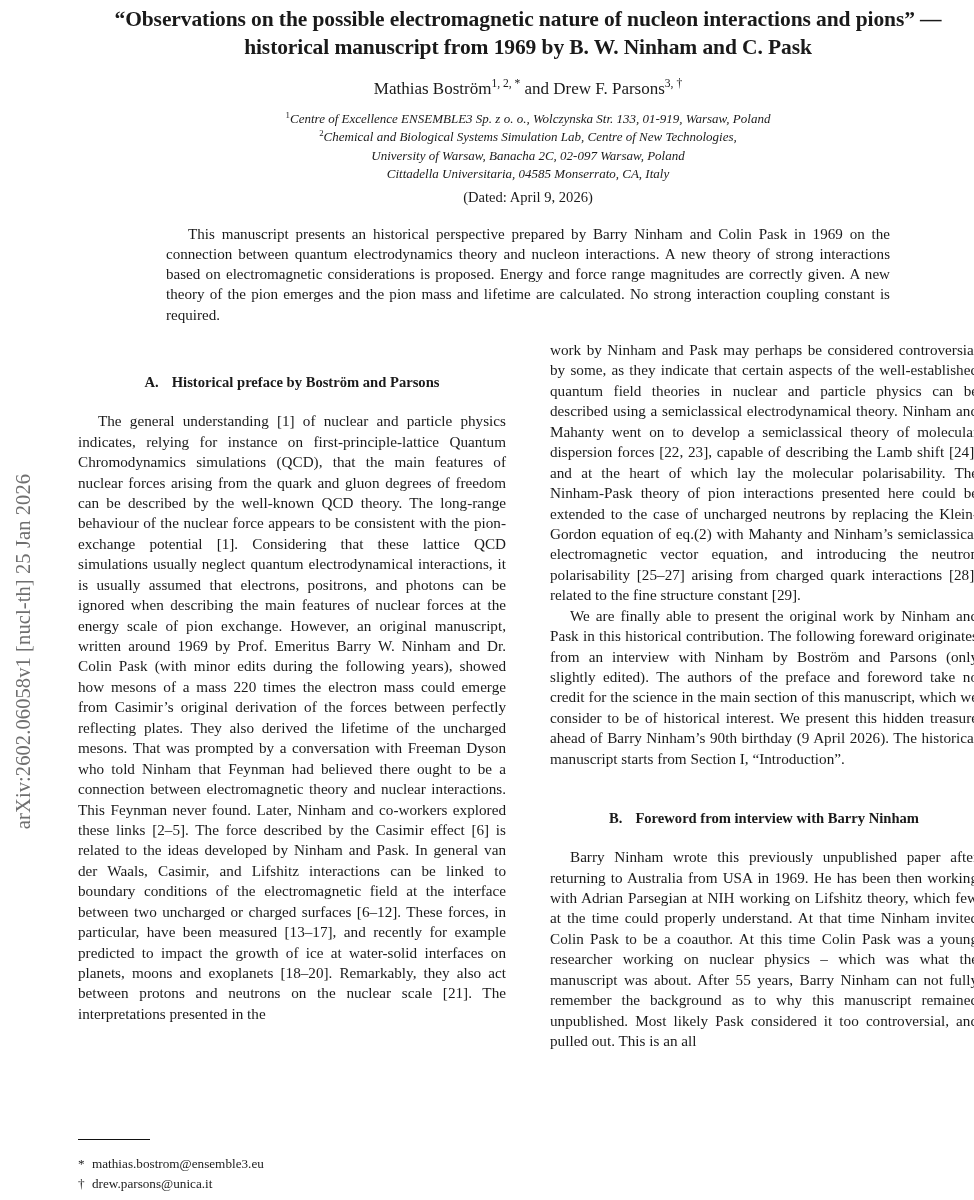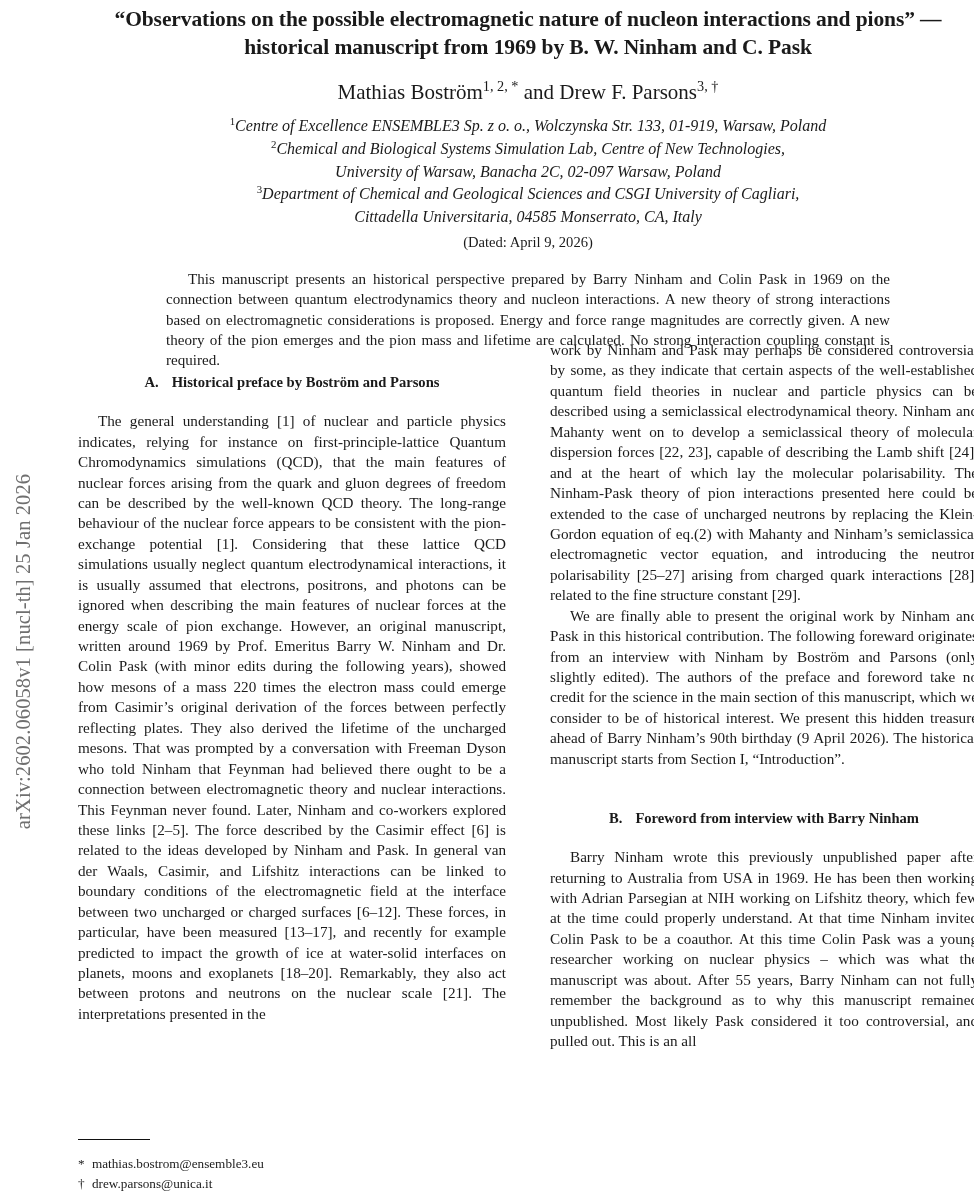--- a/index.html
+++ b/index.html
@@ -54,29 +54,29 @@
     text-align: center;
   }
   #paper-title {
     font-size: 21.5px;
     font-weight: bold;
     line-height: 1.30;
     margin: 0 22px;
     letter-spacing: -0.1px;
   }
   #author-line {
-    font-size: 21px;
+    font-size: 17px;
     margin-top: 16px;
     line-height: 1.35;
   }
   .affil-block {
     margin-top: 9px;
   }
   .affil {
-    font-size: 16px;
+    font-size: 13px;
     font-style: italic;
     line-height: 1.42;
   }
   #dated-line {
     font-size: 14.6px;
     margin-top: 3px;
     line-height: 1.4;
   }
   sup {
     font-size: 0.68em;
@@ -177,21 +177,20 @@
     <div id="author-line">
       <span>Mathias Boström</span><sup>1, 2, *</sup>
       <span>and</span>
       <span>Drew F. Parsons</span><sup>3, †</sup>
     </div>
 
     <div class="affil-block">
       <div class="affil"><sup>1</sup><span>Centre of Excellence ENSEMBLE3 Sp. z o. o., Wolczynska Str. 133, 01-919, Warsaw, Poland</span></div>
       <div class="affil"><sup>2</sup><span>Chemical and Biological Systems Simulation Lab, Centre of New Technologies,</span></div>
       <div class="affil"><span>University of Warsaw, Banacha 2C, 02-097 Warsaw, Poland</span></div>
-      <div class="affil"><sup>3</sup><span>Department of Chemical and Geological Sciences and CSGI University of Cagliari,</span></div>
       <div class="affil"><span>Cittadella Universitaria, 04585 Monserrato, CA, Italy</span></div>
     </div>
 
     <div id="dated-line">(Dated: April 9, 2026)</div>
 
     <div id="abstract">This manuscript presents an historical perspective prepared by Barry Ninham and Colin Pask in 1969 on the connection between quantum electrodynamics theory and nucleon interactions. A new theory of strong interactions based on electromagnetic considerations is proposed. Energy and force range magnitudes are correctly given. A new theory of the pion emerges and the pion mass and lifetime are calculated. No strong interaction coupling constant is required.</div>
   </div>
 
   <div id="columns">
 

